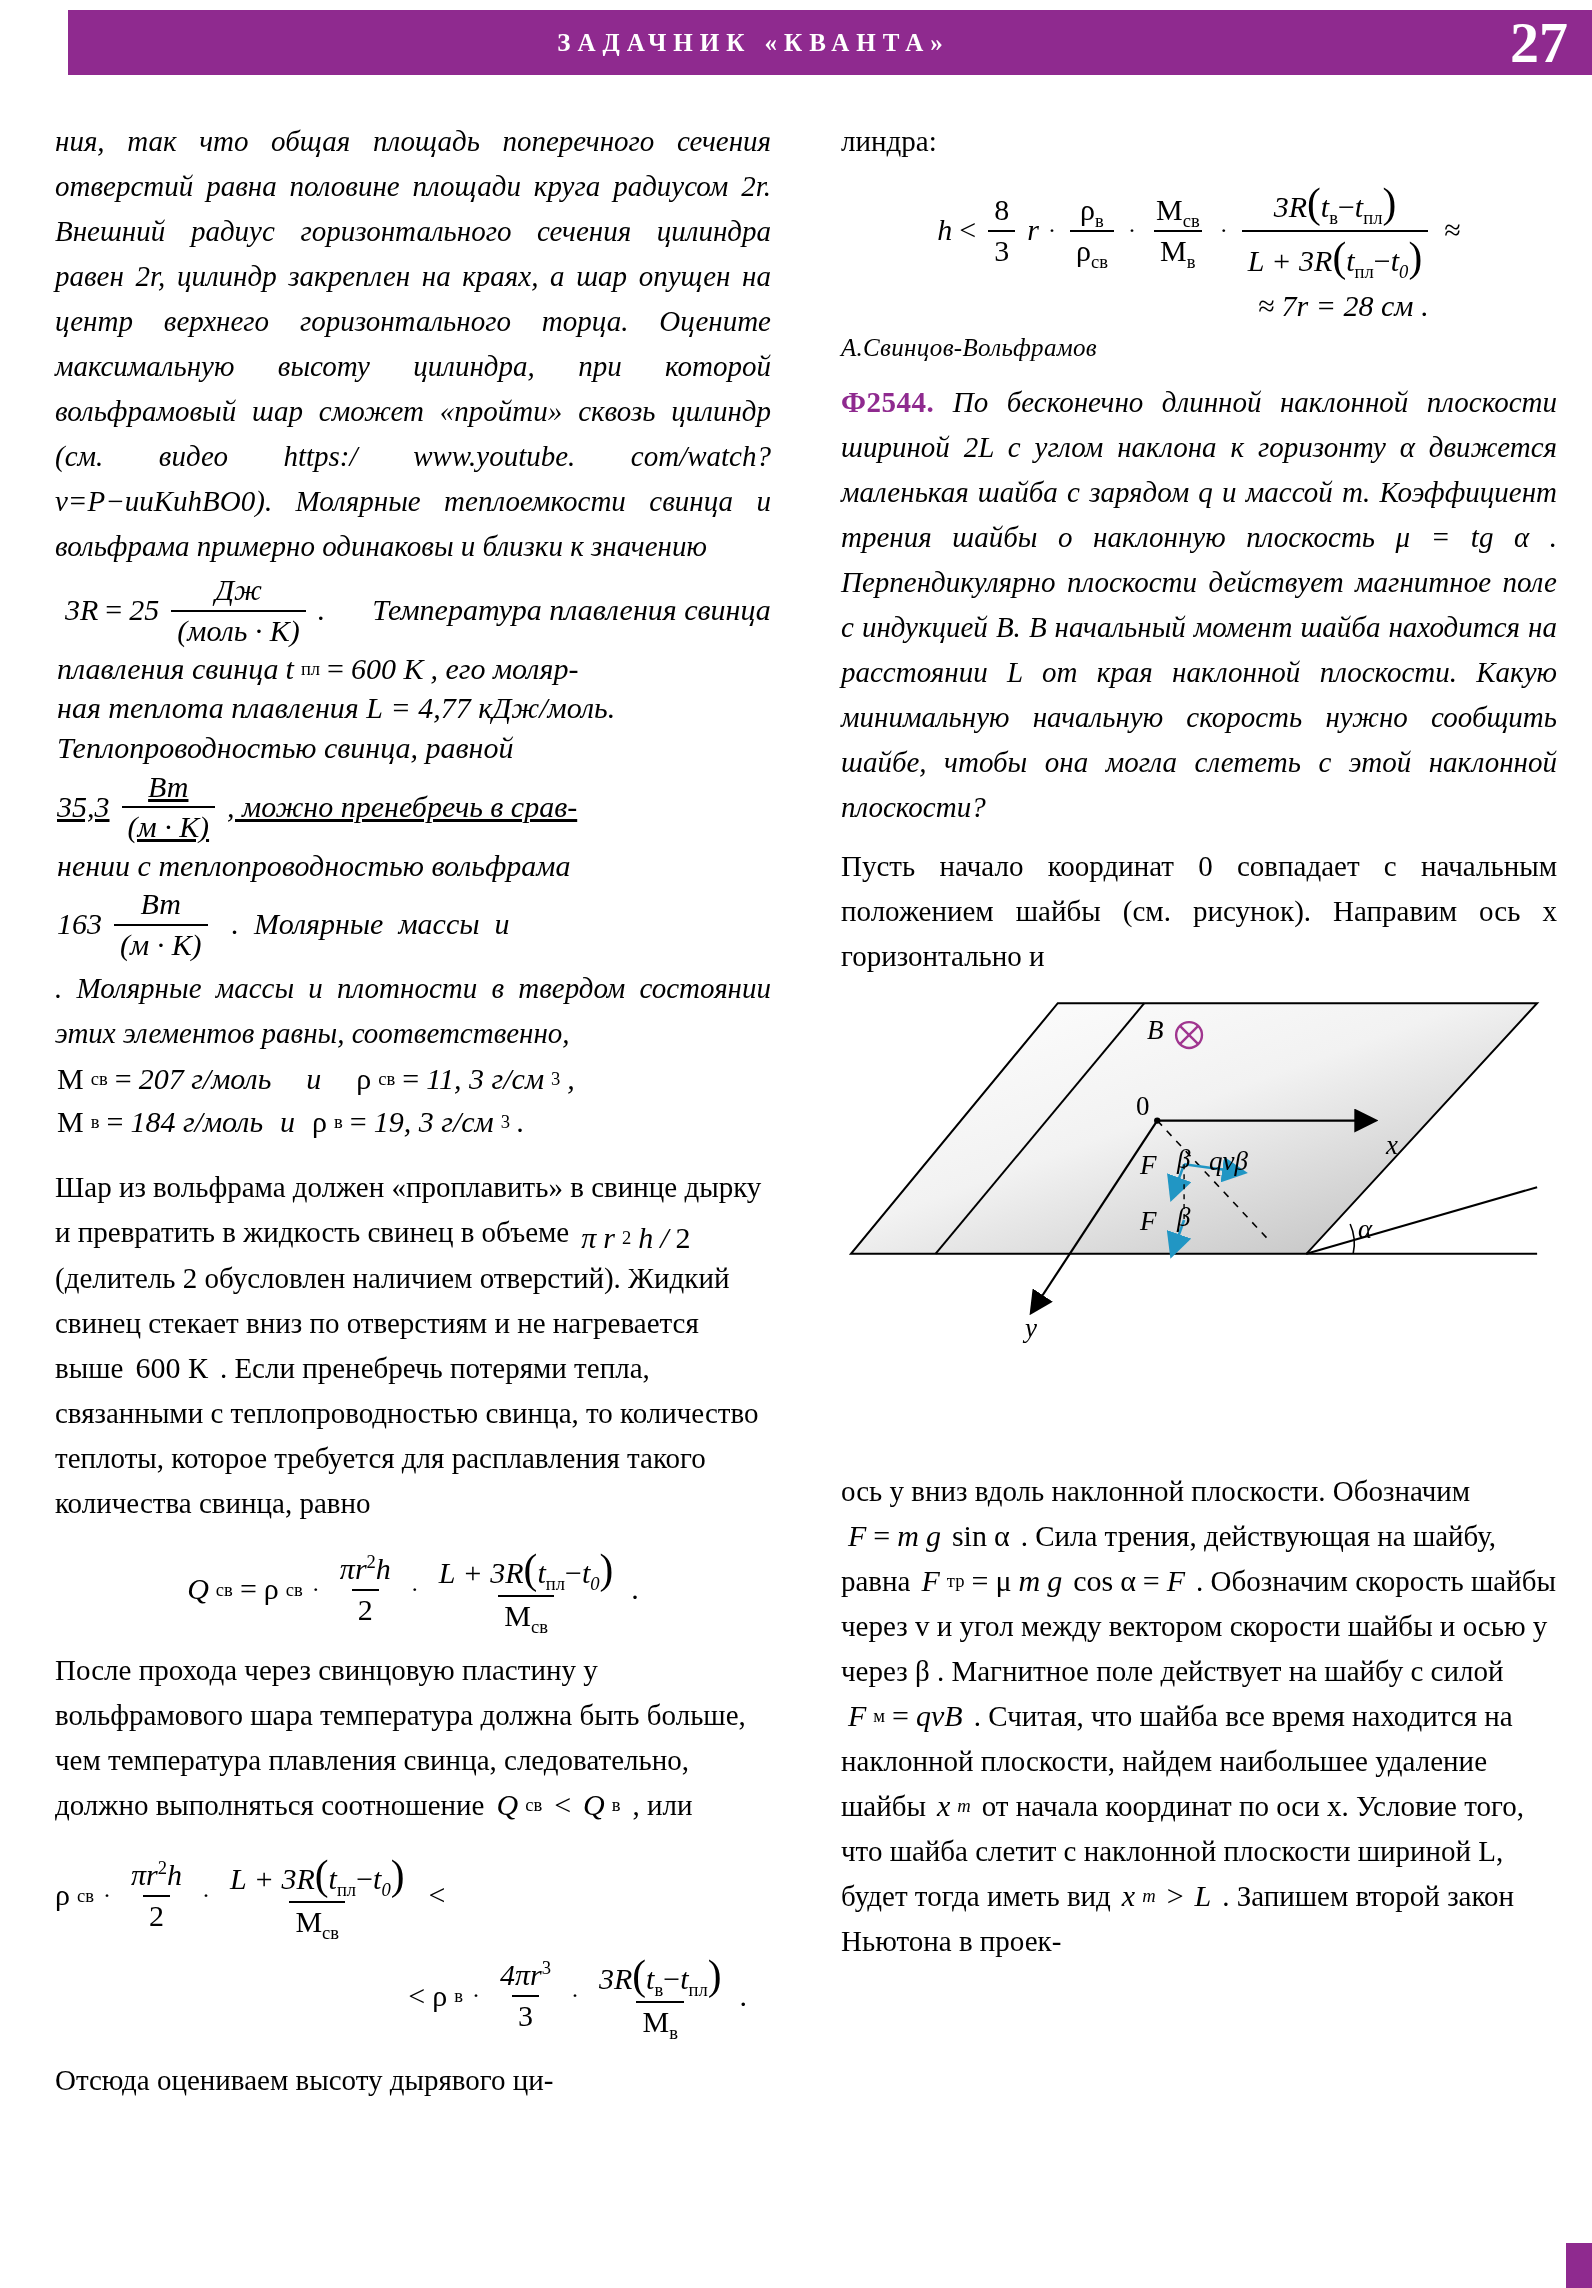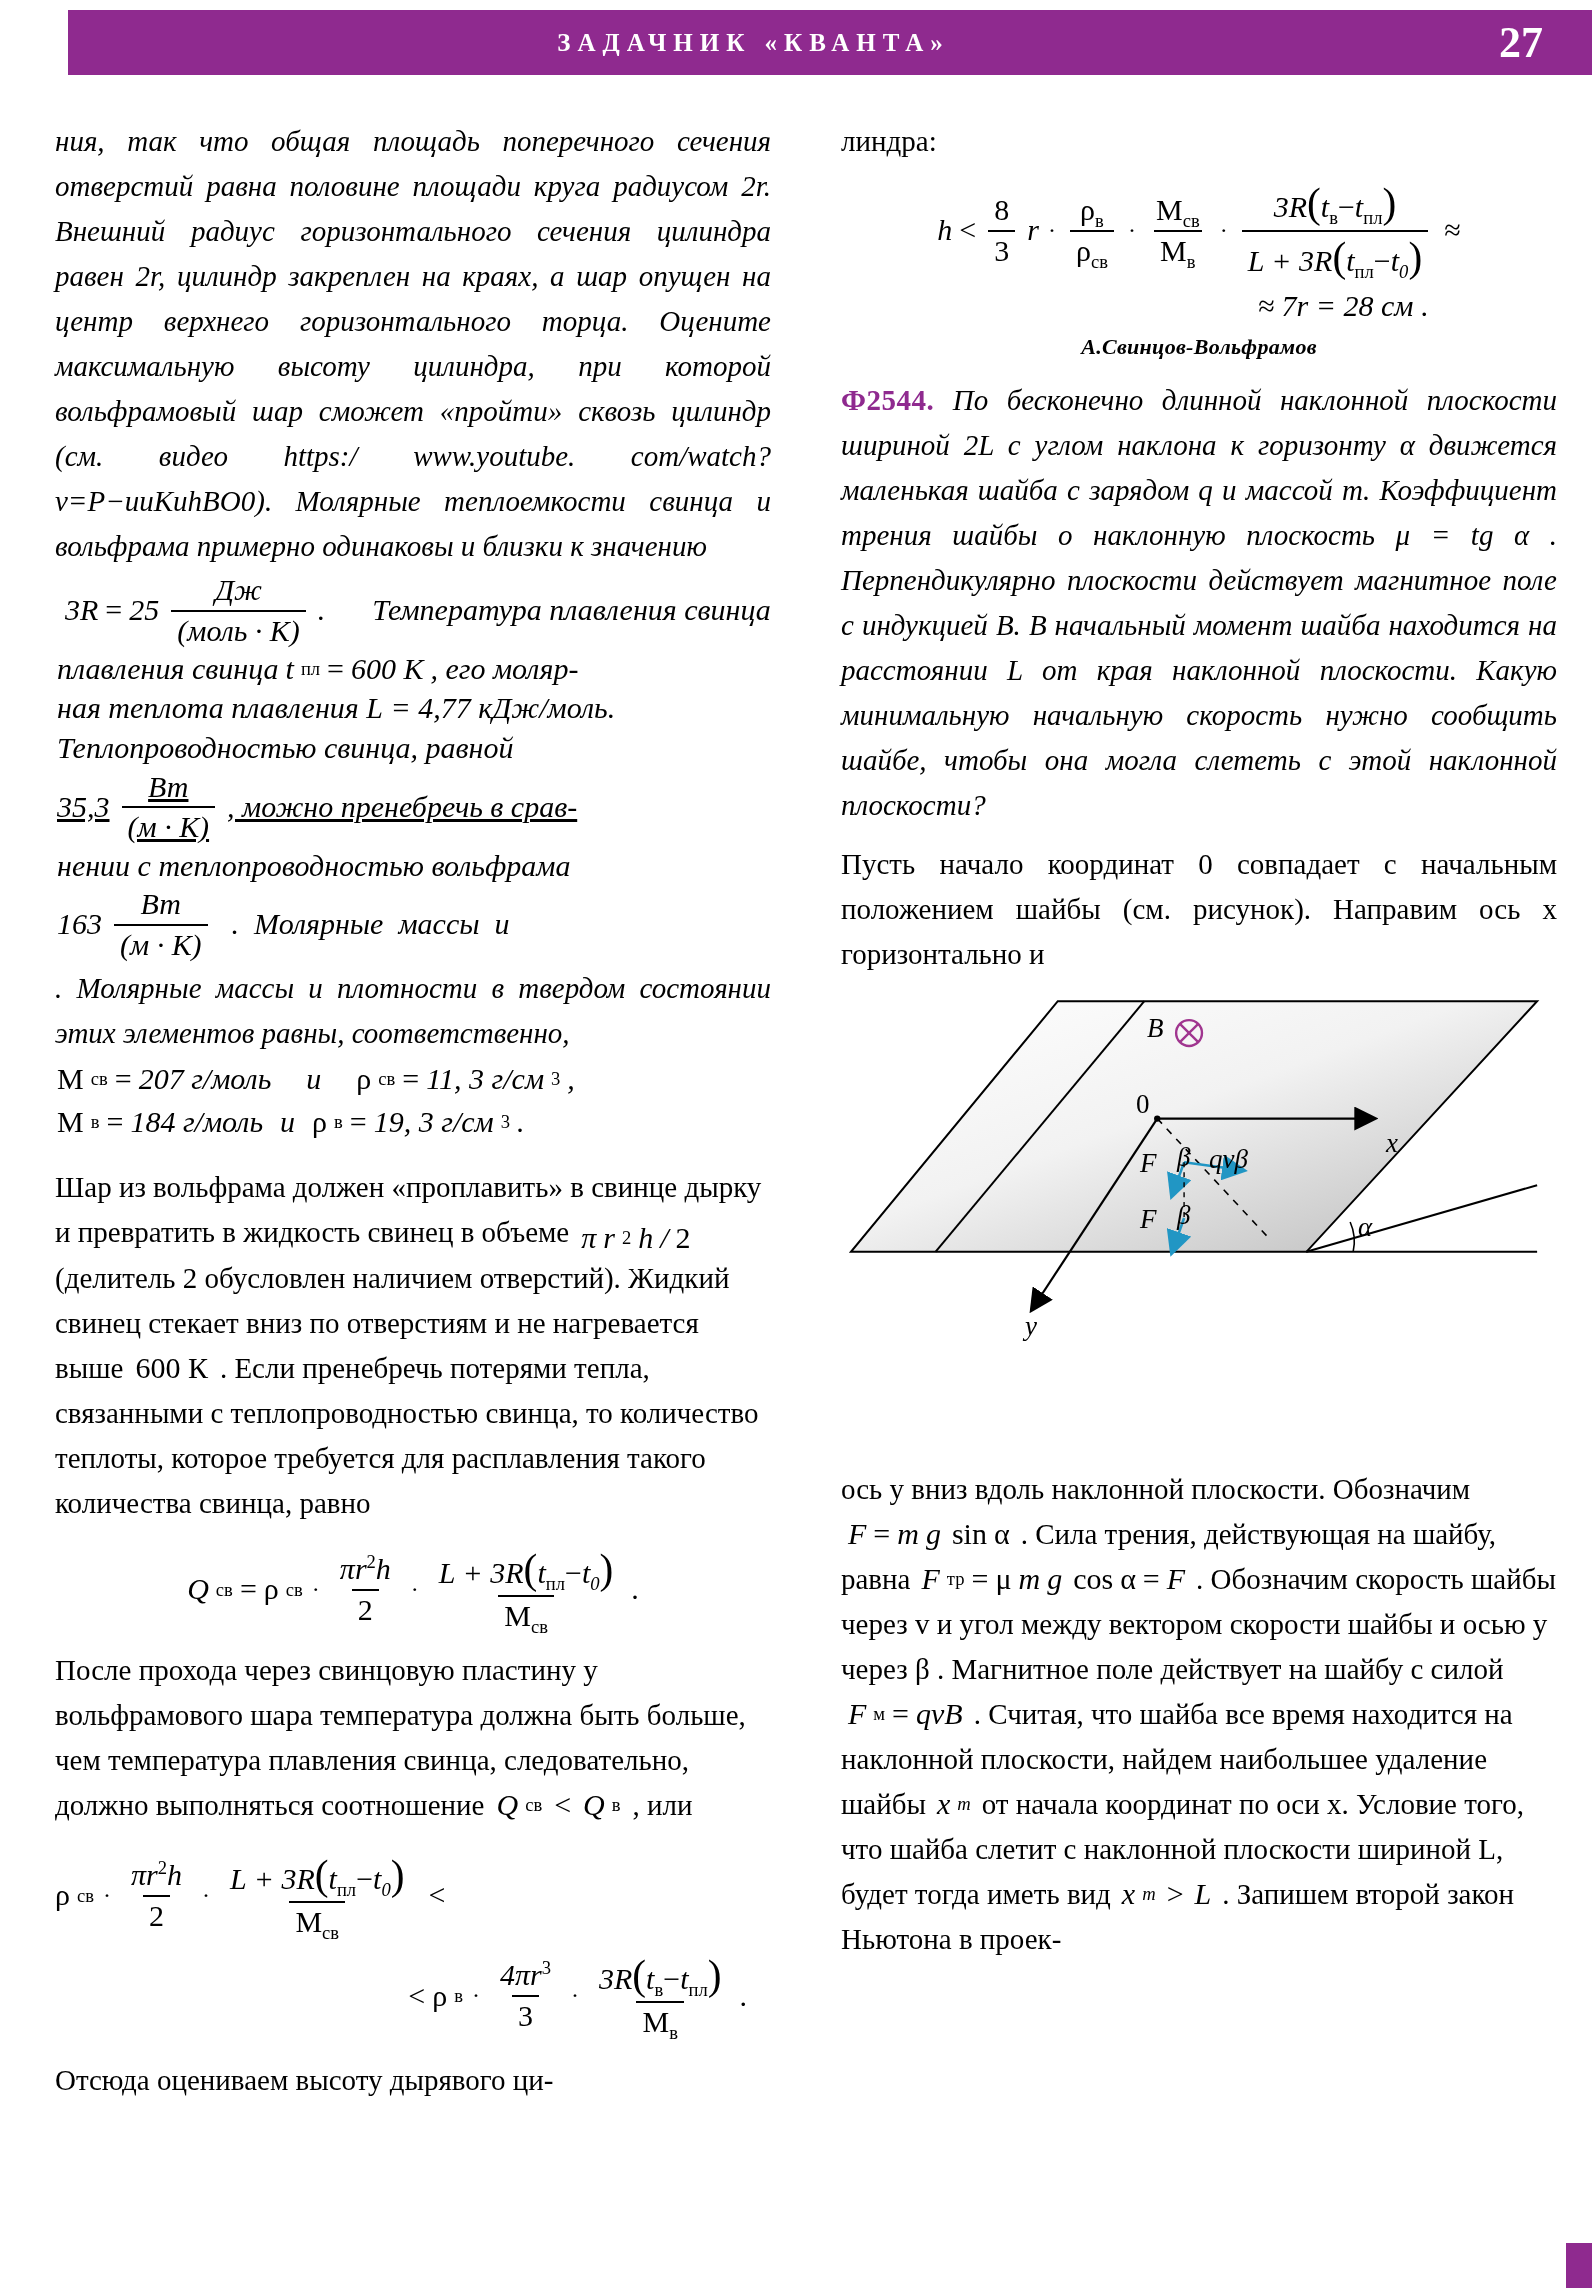--- a/index.html
+++ b/index.html
@@ -16,43 +16,43 @@
     background:#8f2a8f;
   }
   .header-title{
     position:absolute;left:0;top:0;right:0;height:65px;
     display:flex;align-items:center;justify-content:center;
     color:#fff;font-size:25px;letter-spacing:7px;font-weight:700;
     font-family:"Liberation Serif","DejaVu Serif",serif;
     padding-right:189px;box-sizing:border-box;margin-left:36px;
   }
   .header-page-num{
-    position:absolute;right:49px;top:8px;
-    color:#fff;font-size:44px;font-weight:700;line-height:50px;
+    position:absolute;right:24px;top:8px;
+    color:#fff;font-size:58px;font-weight:700;line-height:50px;
     font-family:"Liberation Serif","DejaVu Serif",serif;
   }
 
   
   .col{position:absolute;top:119px;width:716px;}
   .col-left{left:55px;}
   .col-right{left:841px;}
 
   p.it{
     font-style:italic;font-size:29px;line-height:45px;
     text-align:justify;margin:0 0 6px 0;
     text-indent:0;
     -webkit-hyphens:none;hyphens:none;
   }
   p.up{
     font-size:29px;line-height:45px;text-align:justify;margin:0;
   }
 
   .author{
-    text-align:center;font-style:italic;font-size:22px;
-    margin:10px 0 18px 0;letter-spacing:0.3px;font-weight:bold;
+    text-align:left;font-style:italic;font-size:25px;
+    margin:10px 0 18px 0;letter-spacing:0.3px;
   }
   .prob-id{color:#8f2a8f;font-weight:700;font-style:normal;letter-spacing:0.5px;}
 
   
   .math{
     font-family:"Liberation Serif","DejaVu Serif",serif;
     font-size:30px;line-height:1.15;
     display:flex;align-items:center;justify-content:center;
     gap:7px;flex-wrap:nowrap;white-space:nowrap;
   }

